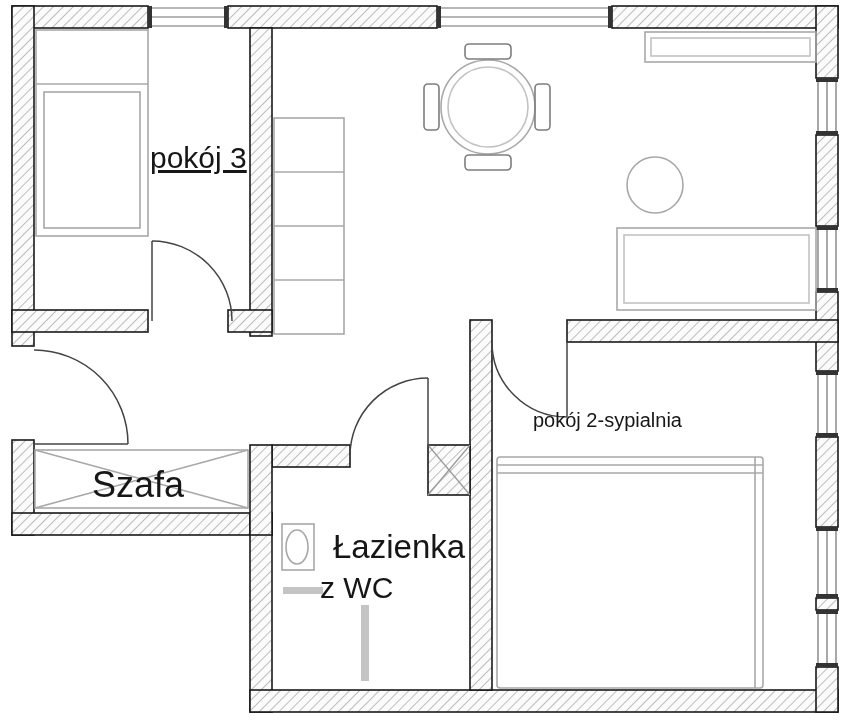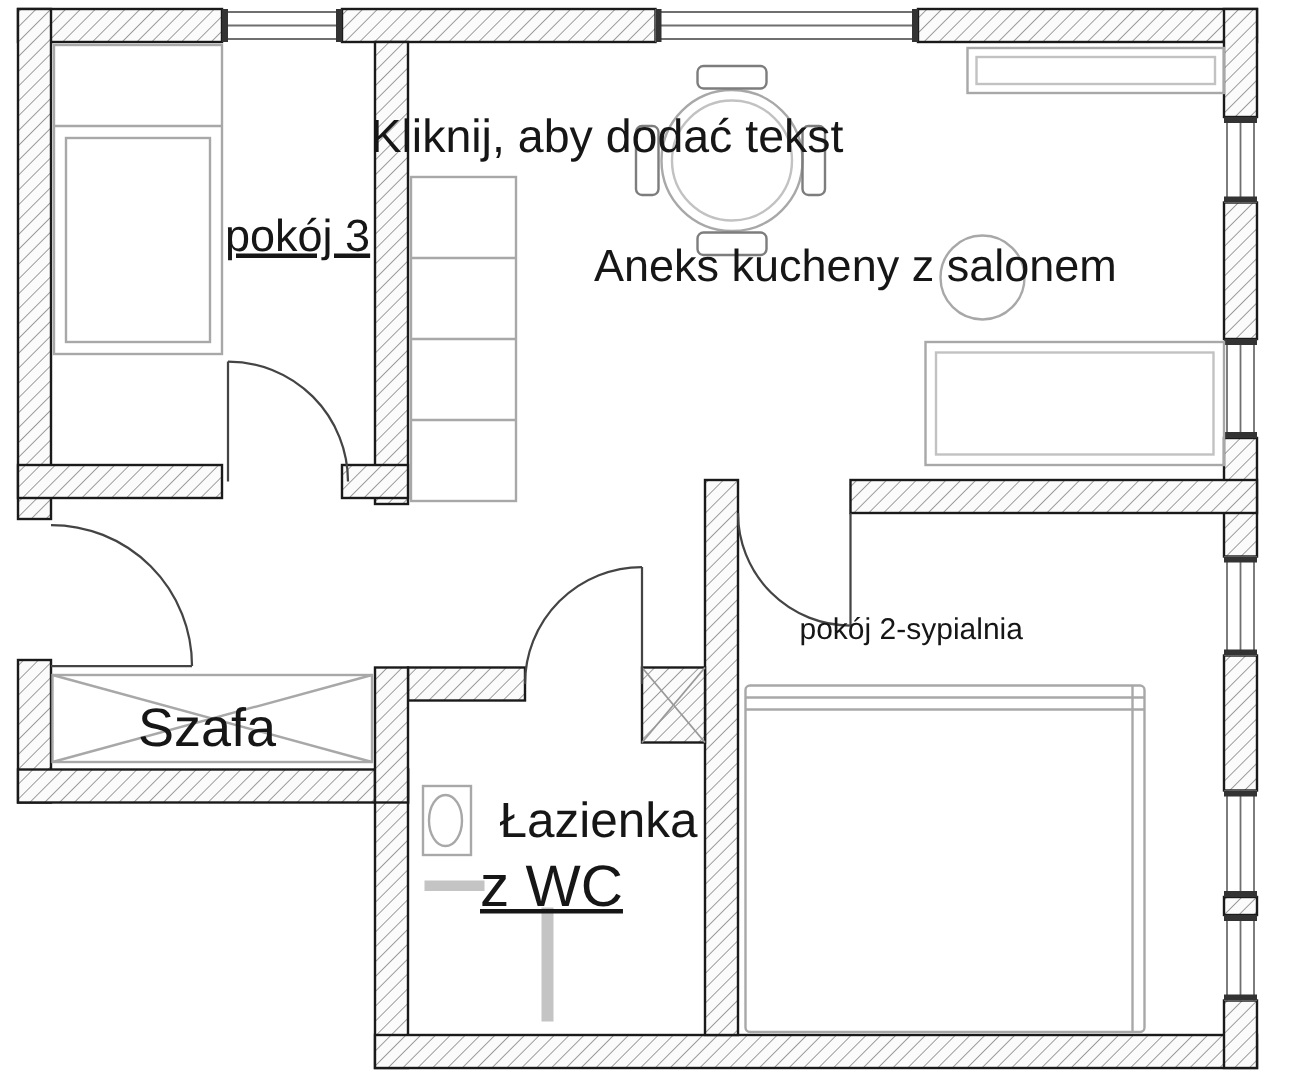--- a/index.html
+++ b/index.html
@@ -18,21 +18,21 @@
     font-family:"Liberation Sans",sans-serif;
     line-height:1.1;
     cursor:default;
   }
   .lbl-placeholder{left:247px;top:74px;font-size:31px;}
   .lbl-pokoj3{left:150px;top:141px;font-size:30px;text-decoration:underline;}
   .lbl-aneks{left:396px;top:161px;font-size:30px;}
   .lbl-szafa{left:92px;top:465px;font-size:36px;}
   .lbl-pokoj2{left:533px;top:409px;font-size:20px;}
   .lbl-lazienka1{left:333px;top:529px;font-size:33px;}
-  .lbl-lazienka2{left:320px;top:571px;font-size:39px;text-decoration:underline;}
+  .lbl-lazienka2{left:320px;top:571px;font-size:30px;}
 </style>
 </head>
 <body>
 
 <div class="stage">
 
 <svg width="868" height="720" viewBox="0 0 868 720">
   <defs>
     <pattern id="hatch" width="7" height="7" patternUnits="userSpaceOnUse" patternTransform="rotate(45)">
       <rect width="7" height="7" fill="#fbfbfb"></rect>
@@ -223,21 +223,19 @@
       <ellipse cx="297" cy="547" rx="11" ry="17"></ellipse>
     </g>
   </g>
 
   <g fill="#c4c4c4" stroke="none">
     <rect x="283" y="587" width="40" height="7"></rect>
     <rect x="361" y="605" width="8" height="76"></rect>
   </g>
 </svg>
 
-<div class="lbl lbl-placeholder">Kliknij, aby dodać tekst</div>
 <div class="lbl lbl-pokoj3">pokój 3</div>
-<div class="lbl lbl-aneks">Aneks kucheny z salonem</div>
 <div class="lbl lbl-szafa">Szafa</div>
 <div class="lbl lbl-pokoj2">pokój 2-sypialnia</div>
 <div class="lbl lbl-lazienka1">Łazienka</div>
 <div class="lbl lbl-lazienka2">z WC</div>
 
 </div>
 
 </body></html>

